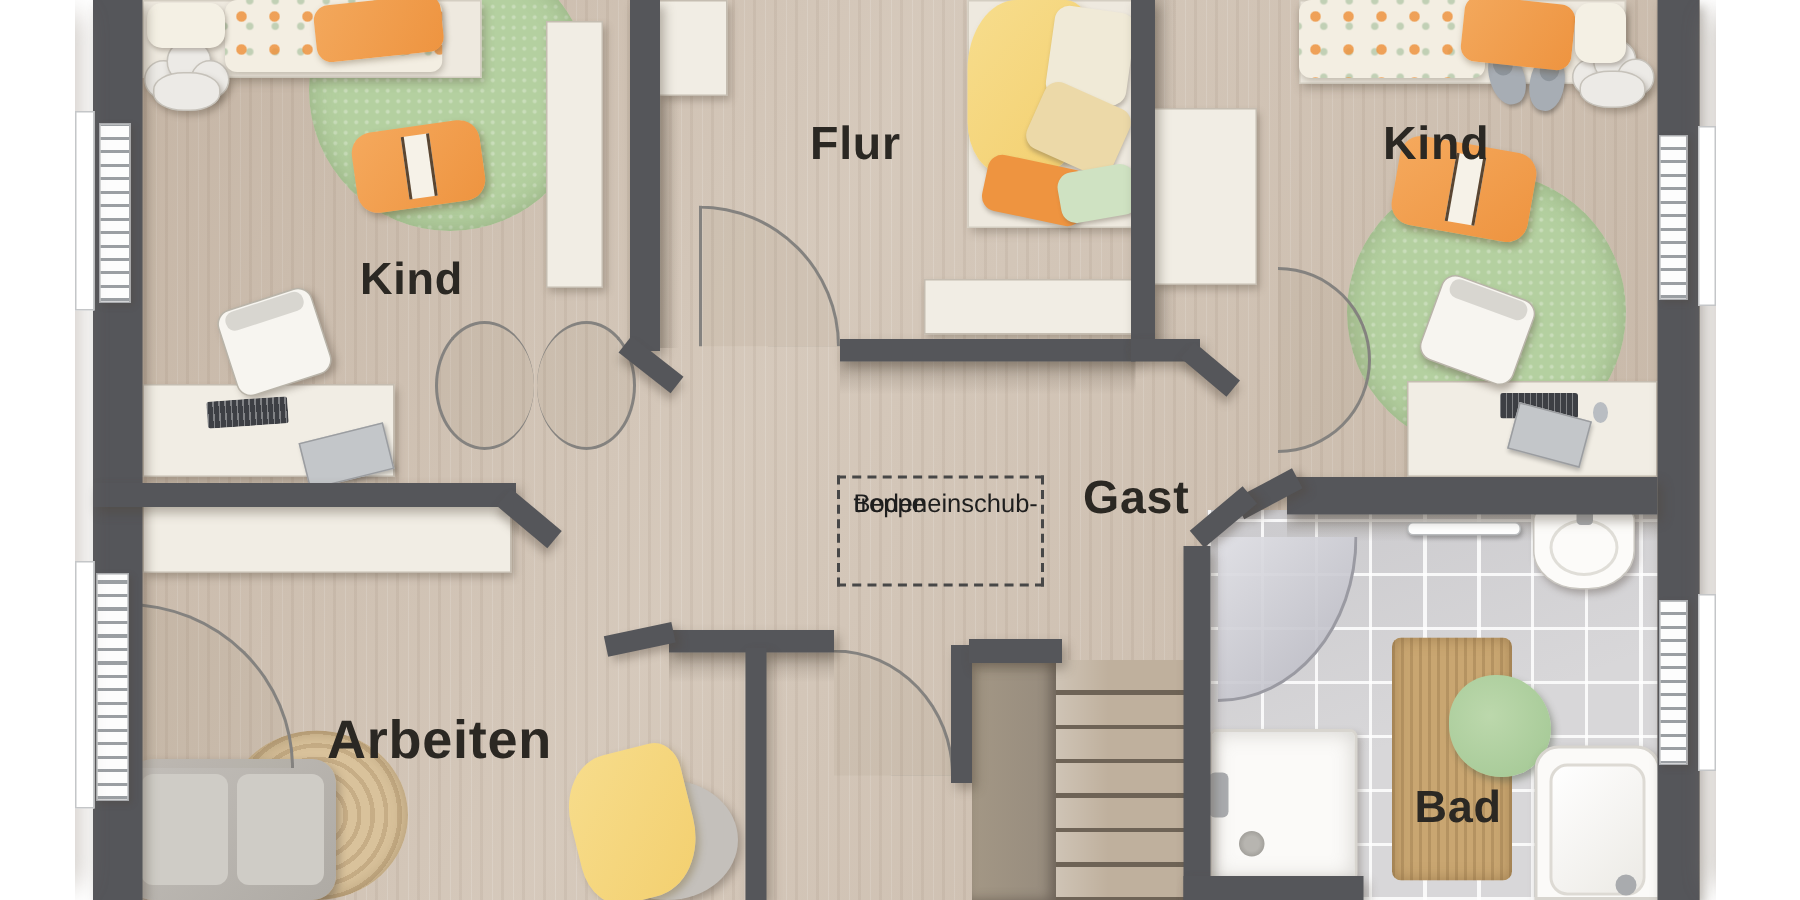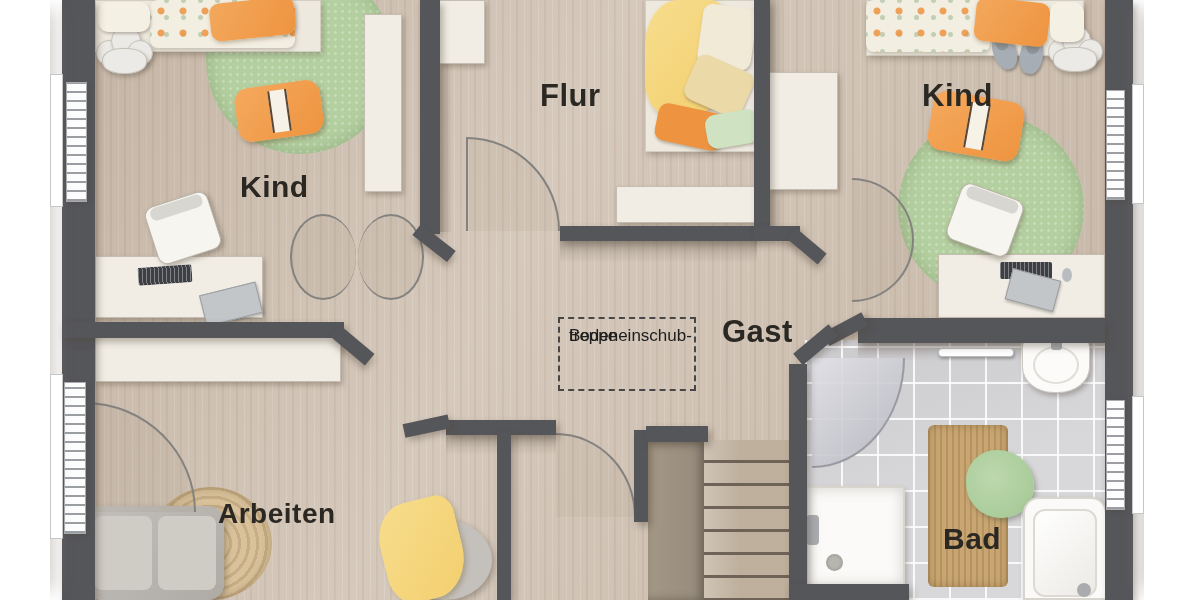--- a/index.html
+++ b/index.html
@@ -196,21 +196,21 @@
   <div style="left:150px;top:487px;width:122px;height:113px;border-radius:50%;z-index:3;
        background:repeating-radial-gradient(circle at 50% 50%, rgba(155,125,85,.30) 0 3px, rgba(0,0,0,0) 3px 9px),#d9c29b;
        box-shadow:inset 0 0 12px rgba(120,95,60,.45);"></div>
   <div class="sofa" style="left:86px;top:506px;width:138px;height:94px;">
     <div class="cush" style="left:8px;top:10px;width:58px;height:74px;"></div>
     <div class="cush" style="left:72px;top:10px;width:58px;height:74px;"></div>
   </div>
   <div style="left:398px;top:520px;width:94px;height:80px;background:#c4c0bb;border-radius:50%;z-index:4;
        box-shadow:2px 3px 6px rgba(80,70,60,.4);"></div>
   <div class="blanket-y" style="left:382px;top:500px;width:80px;height:100px;transform:rotate(-14deg);"></div>
-  <div class="room-label" style="left:218px;top:498px;font-size:28px;">Arbeiten</div>
+  <div class="room-label" style="left:218px;top:472px;font-size:36px;">Arbeiten</div>
 
   <div class="room-label" style="left:722px;top:314px;font-size:31px;">Gast</div>
   <div class="dashed-note" style="left:558px;top:317px;width:138px;height:74px;">
     <span>Bodeneinschub-</span>
     <span>treppe</span>
   </div>
 
   <div class="stair-strip" style="left:648px;top:440px;width:56px;height:160px;"></div>
   <div class="stair-treads" style="left:704px;top:440px;width:88px;height:160px;"></div>
 

